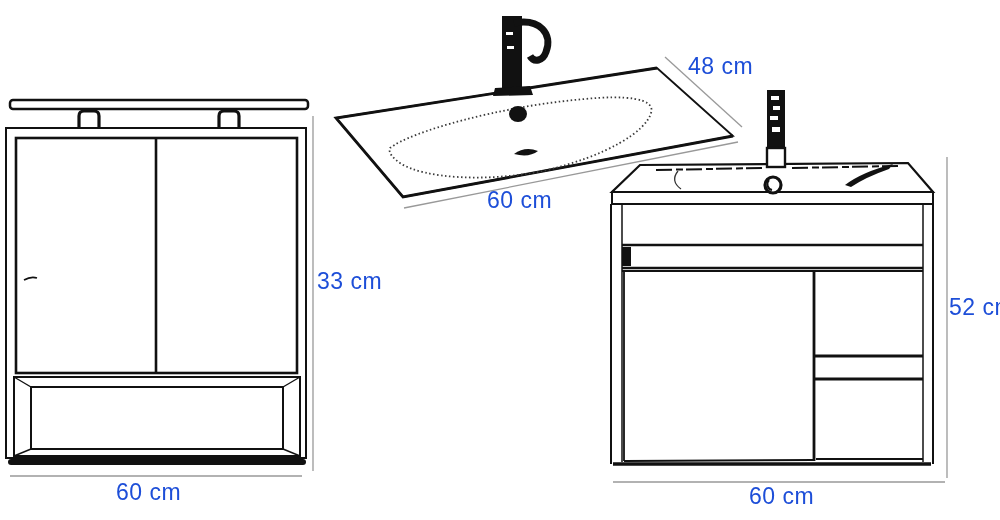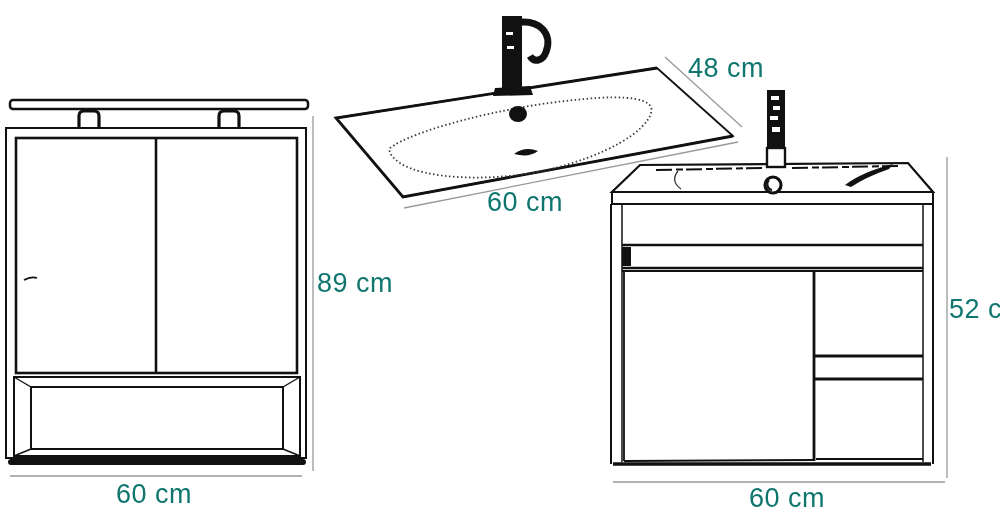--- a/index.html
+++ b/index.html
@@ -15,23 +15,23 @@
     background: #ffffff;
     overflow: hidden;
   }
   .canvas svg {
     position: absolute;
     left: 0;
     top: 0;
   }
   .dim-label {
     position: absolute;
-    font-size: 27px;
+    font-size: 23px;
     line-height: 1;
-    color: #0f766e;
+    color: #1d4ed8;
     letter-spacing: 0.5px;
     white-space: nowrap;
     user-select: none;
   }
 </style>
 </head>
 <body>
 
 <div class="canvas">
 
@@ -126,21 +126,21 @@
       <line x1="814" y1="379" x2="923" y2="379" stroke="#111111" stroke-width="3"></line>
       <line x1="816" y1="459" x2="923" y2="459" stroke="#111111" stroke-width="2"></line>
 
       <line x1="613" y1="464" x2="931" y2="464" stroke="#111111" stroke-width="3.5"></line>
     </g>
 
     <line x1="613" y1="482" x2="945" y2="482" stroke="#999999" stroke-width="1.3"></line>
     <line x1="947" y1="157" x2="947" y2="478" stroke="#999999" stroke-width="1.3"></line>
   </svg>
 
-  <div class="dim-label" style="left:317px; top:270px;">89 cm</div>
+  <div class="dim-label" style="left:317px; top:270px;">33 cm</div>
 
   <div class="dim-label" style="left:116px; top:481px;">60 cm</div>
 
   <div class="dim-label" style="left:688px; top:55px;">48 cm</div>
 
   <div class="dim-label" style="left:487px; top:189px;">60 cm</div>
 
   <div class="dim-label" style="left:949px; top:296px;">52 cm</div>
 
   <div class="dim-label" style="left:749px; top:485px;">60 cm</div>

